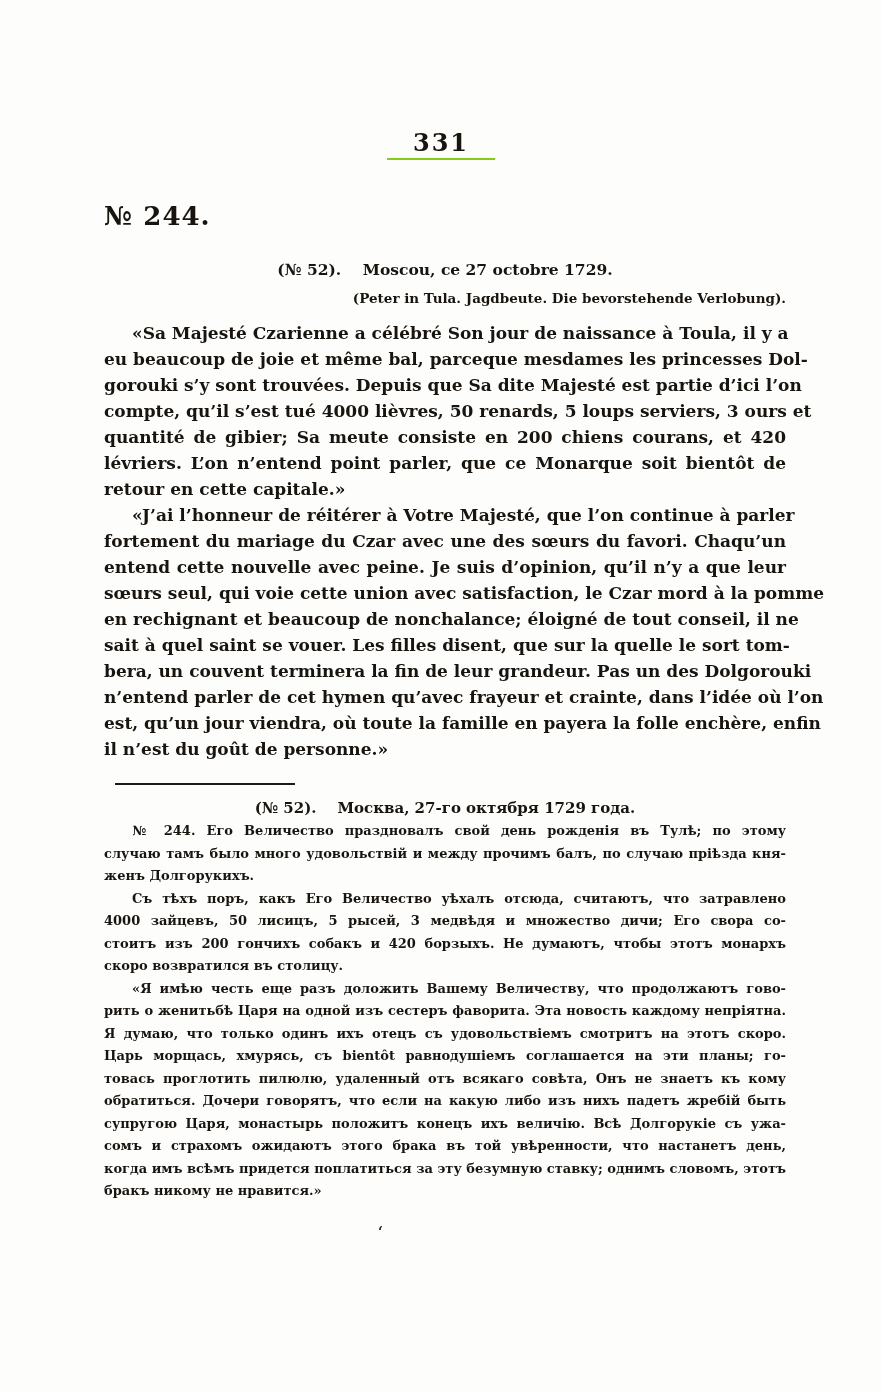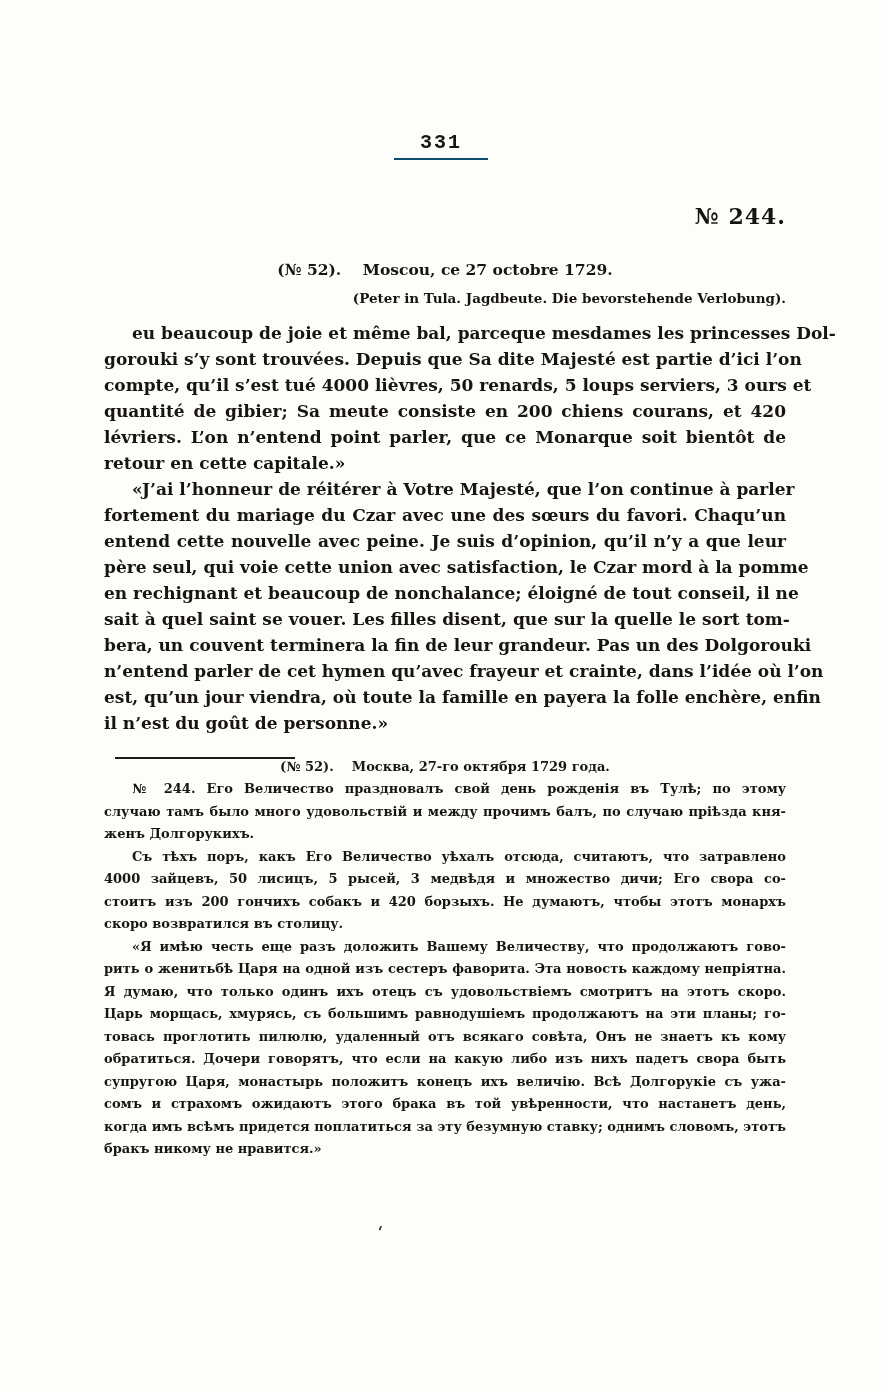--- a/index.html
+++ b/index.html
@@ -13,32 +13,31 @@
     font-weight: bold;
     position: relative;
     overflow: hidden;
   }
   .page { position: relative; width: 882px; height: 1393px; }
   .content { width: 682px; margin-left: 104px; }
 
   .pagenum-row { padding-top: 132px; text-align: center; }
   .pagenum {
     display: inline-block;
-    font-size: 20px;
+    font-size: 24px;
     line-height: 22px;
     letter-spacing: 2px;
     padding: 0 26px 4px 26px;
-    border-bottom: 2px solid #0c4a6e;
-    font-family: Liberation Mono, monospace;
+    border-bottom: 2px solid #84cc16;
   }
 
   .doc-heading {
     margin: 44px 0 0 0;
-    text-align: right;
-    font-size: 22px;
+    text-align: left;
+    font-size: 26px;
     line-height: 24px;
     letter-spacing: 1px;
   }
 
   .dateline {
     text-align: center;
     white-space: pre;
   }
   .dateline.fr { margin-top: 33px; font-size: 15.5px; line-height: 17px; }
   .subject { margin-top: 13px; text-align: right; font-size: 13.5px; line-height: 15px; }
@@ -54,21 +53,21 @@
   }
   .para .line:last-child { text-align-last: left; }
   .para .line:first-child { text-indent: 28px; }
 
   .rule {
     width: 180px;
     height: 0;
     border-top: 2px solid #1e1b16;
     margin: 21px 0 0 11px;
   }
-  .dateline.ru { margin-top: 0; font-size: 13px; line-height: 15px; }
+  .dateline.ru { margin-top: 16px; font-size: 15px; line-height: 15px; }
 
   .stray {
     position: absolute;
     left: 378px;
     top: 1224px;
     font-size: 14px;
     color: #2a2722;
   }
 </style>
 </head>
@@ -83,32 +82,33 @@
   <div class="content">
 
     <div class="doc-heading">№ 244.</div>
 
     <div class="dateline fr">(№ 52).    Moscou, ce 27 octobre 1729.</div>
 
     <div class="subject">(Peter in Tula. Jagdbeute. Die bevorstehende Verlobung).</div>
 
     <div class="body-fr">
       <div class="para">
+          <div class="line">«Sa Majesté Czarienne a célébré Son jour de naissance à Toula, il y a</div>
           <div class="line">eu beaucoup de joie et même bal, parceque mesdames les princesses Dol-</div>
           <div class="line">gorouki s’y sont trouvées. Depuis que Sa dite Majesté est partie d’ici l’on</div>
           <div class="line">compte, qu’il s’est tué 4000 lièvres, 50 renards, 5 loups serviers, 3 ours et</div>
           <div class="line">quantité de gibier; Sa meute consiste en 200 chiens courans, et 420</div>
           <div class="line">lévriers.  L’on n’entend point parler, que ce Monarque soit bientôt de</div>
           <div class="line">retour en cette capitale.»</div>
         </div>
       <div class="para">
           <div class="line">«J’ai l’honneur de réitérer à Votre Majesté, que l’on continue à parler</div>
           <div class="line">fortement du mariage du Czar avec une des sœurs du favori.  Chaqu’un</div>
           <div class="line">entend cette nouvelle avec peine.  Je suis d’opinion, qu’il n’y a que leur</div>
-          <div class="line">père seul, qui voie cette union avec satisfaction, le Czar mord à la pomme</div>
+          <div class="line">sœurs seul, qui voie cette union avec satisfaction, le Czar mord à la pomme</div>
           <div class="line">en rechignant et beaucoup de nonchalance; éloigné de tout conseil, il ne</div>
           <div class="line">sait à quel saint se vouer.  Les filles disent, que sur la quelle le sort tom-</div>
           <div class="line">bera, un couvent terminera la fin de leur grandeur. Pas un des Dolgorouki</div>
           <div class="line">n’entend parler de cet hymen qu’avec frayeur et crainte, dans l’idée où l’on</div>
           <div class="line">est, qu’un jour viendra, où toute la famille en payera la folle enchère, enfin</div>
           <div class="line">il n’est du goût de personne.»</div>
         </div>
     </div>
 
     <div class="rule"></div>
@@ -124,23 +124,23 @@
       <div class="para">
           <div class="line">Съ тѣхъ поръ, какъ Его Величество уѣхалъ отсюда, считаютъ, что затравлено</div>
           <div class="line">4000 зайцевъ, 50 лисицъ, 5 рысей, 3 медвѣдя и множество дичи; Его свора со-</div>
           <div class="line">стоитъ изъ 200 гончихъ собакъ и 420 борзыхъ. Не думаютъ, чтобы этотъ монархъ</div>
           <div class="line">скоро возвратился въ столицу.</div>
         </div>
       <div class="para">
           <div class="line">«Я имѣю честь еще разъ доложить Вашему Величеству, что продолжаютъ гово-</div>
           <div class="line">рить о женитьбѣ Царя на одной изъ сестеръ фаворита. Эта новость каждому непріятна.</div>
           <div class="line">Я думаю, что только одинъ ихъ отецъ съ удовольствіемъ смотритъ на этотъ скоро.</div>
-          <div class="line">Царь морщась, хмурясь, съ большимъ равнодушіемъ продолжаютъ на эти планы; го-</div>
+          <div class="line">Царь морщась, хмурясь, съ bientôt равнодушіемъ соглашается на эти планы; го-</div>
           <div class="line">товась проглотить пилюлю, удаленный отъ всякаго совѣта, Онъ не знаетъ къ кому</div>
-          <div class="line">обратиться. Дочери говорятъ, что если на какую либо изъ нихъ падетъ свора быть</div>
+          <div class="line">обратиться. Дочери говорятъ, что если на какую либо изъ нихъ падетъ жребій быть</div>
           <div class="line">супругою Царя, монастырь положитъ конецъ ихъ величію. Всѣ Долгорукіе съ ужа-</div>
           <div class="line">сомъ и страхомъ ожидаютъ этого брака въ той увѣренности, что настанетъ день,</div>
           <div class="line">когда имъ всѣмъ придется поплатиться за эту безумную ставку; однимъ словомъ, этотъ</div>
           <div class="line">бракъ никому не нравится.»</div>
         </div>
     </div>
 
   </div>
 
   <span class="stray">‘</span>

